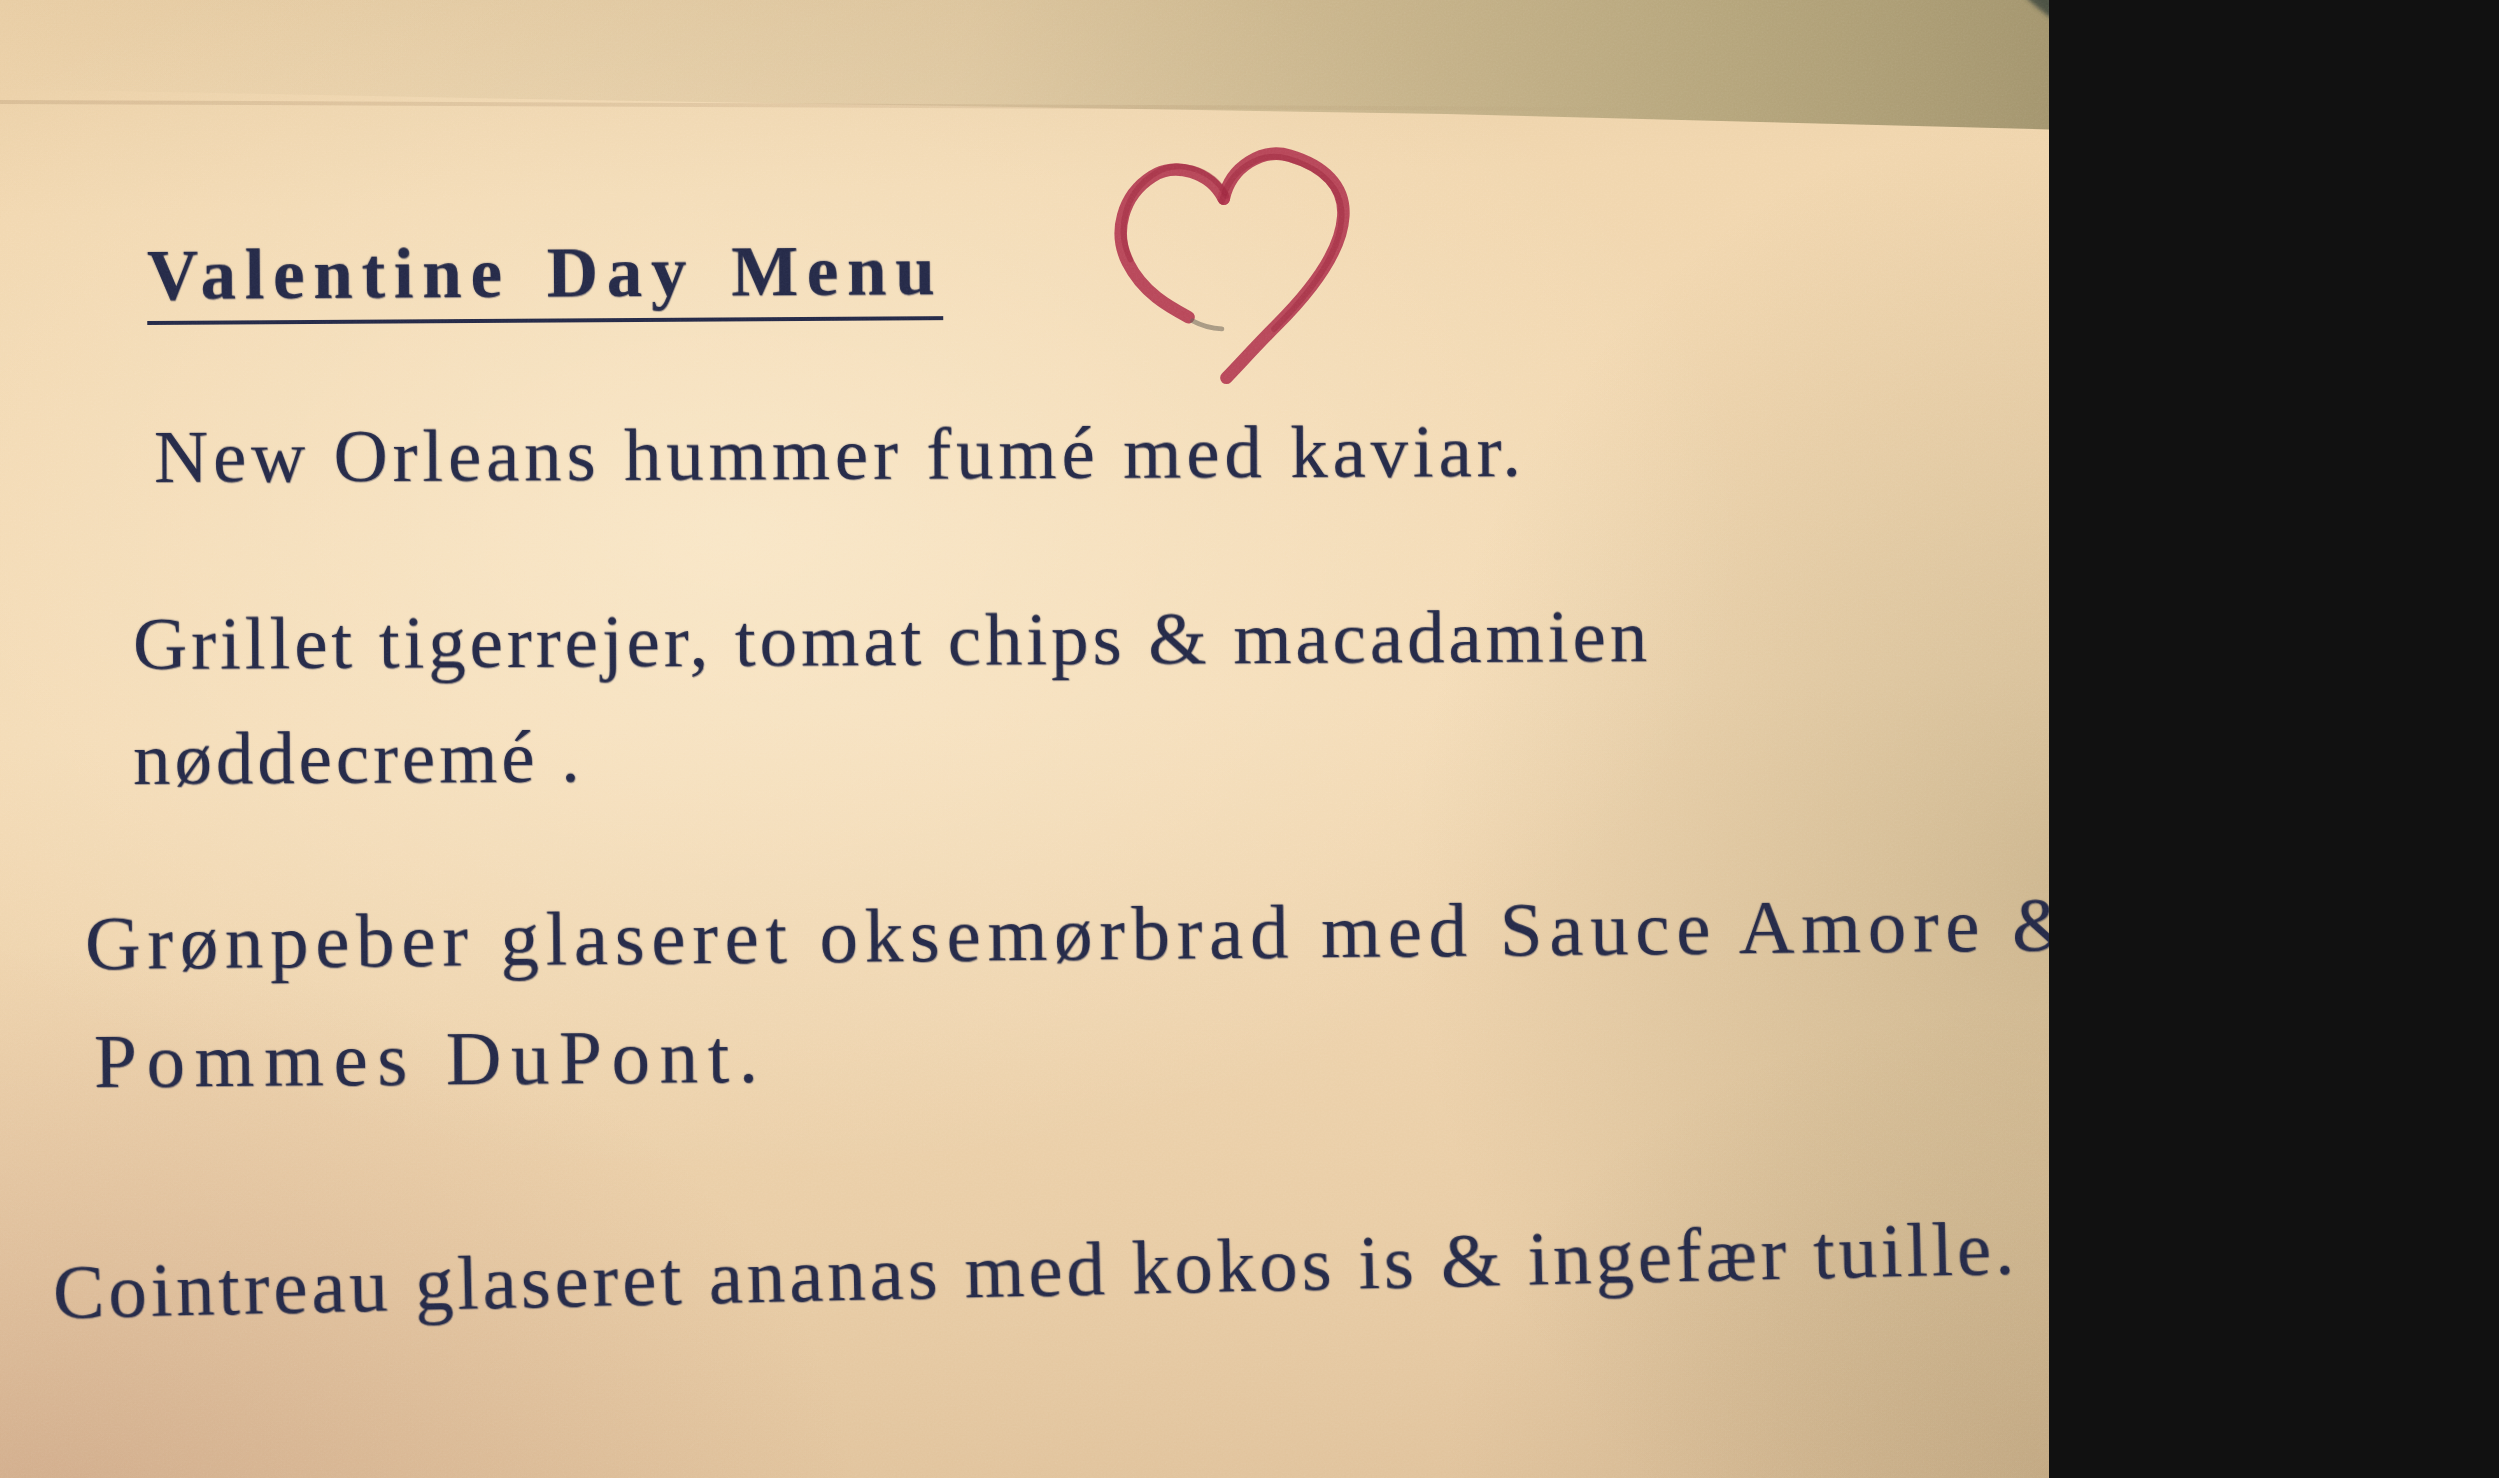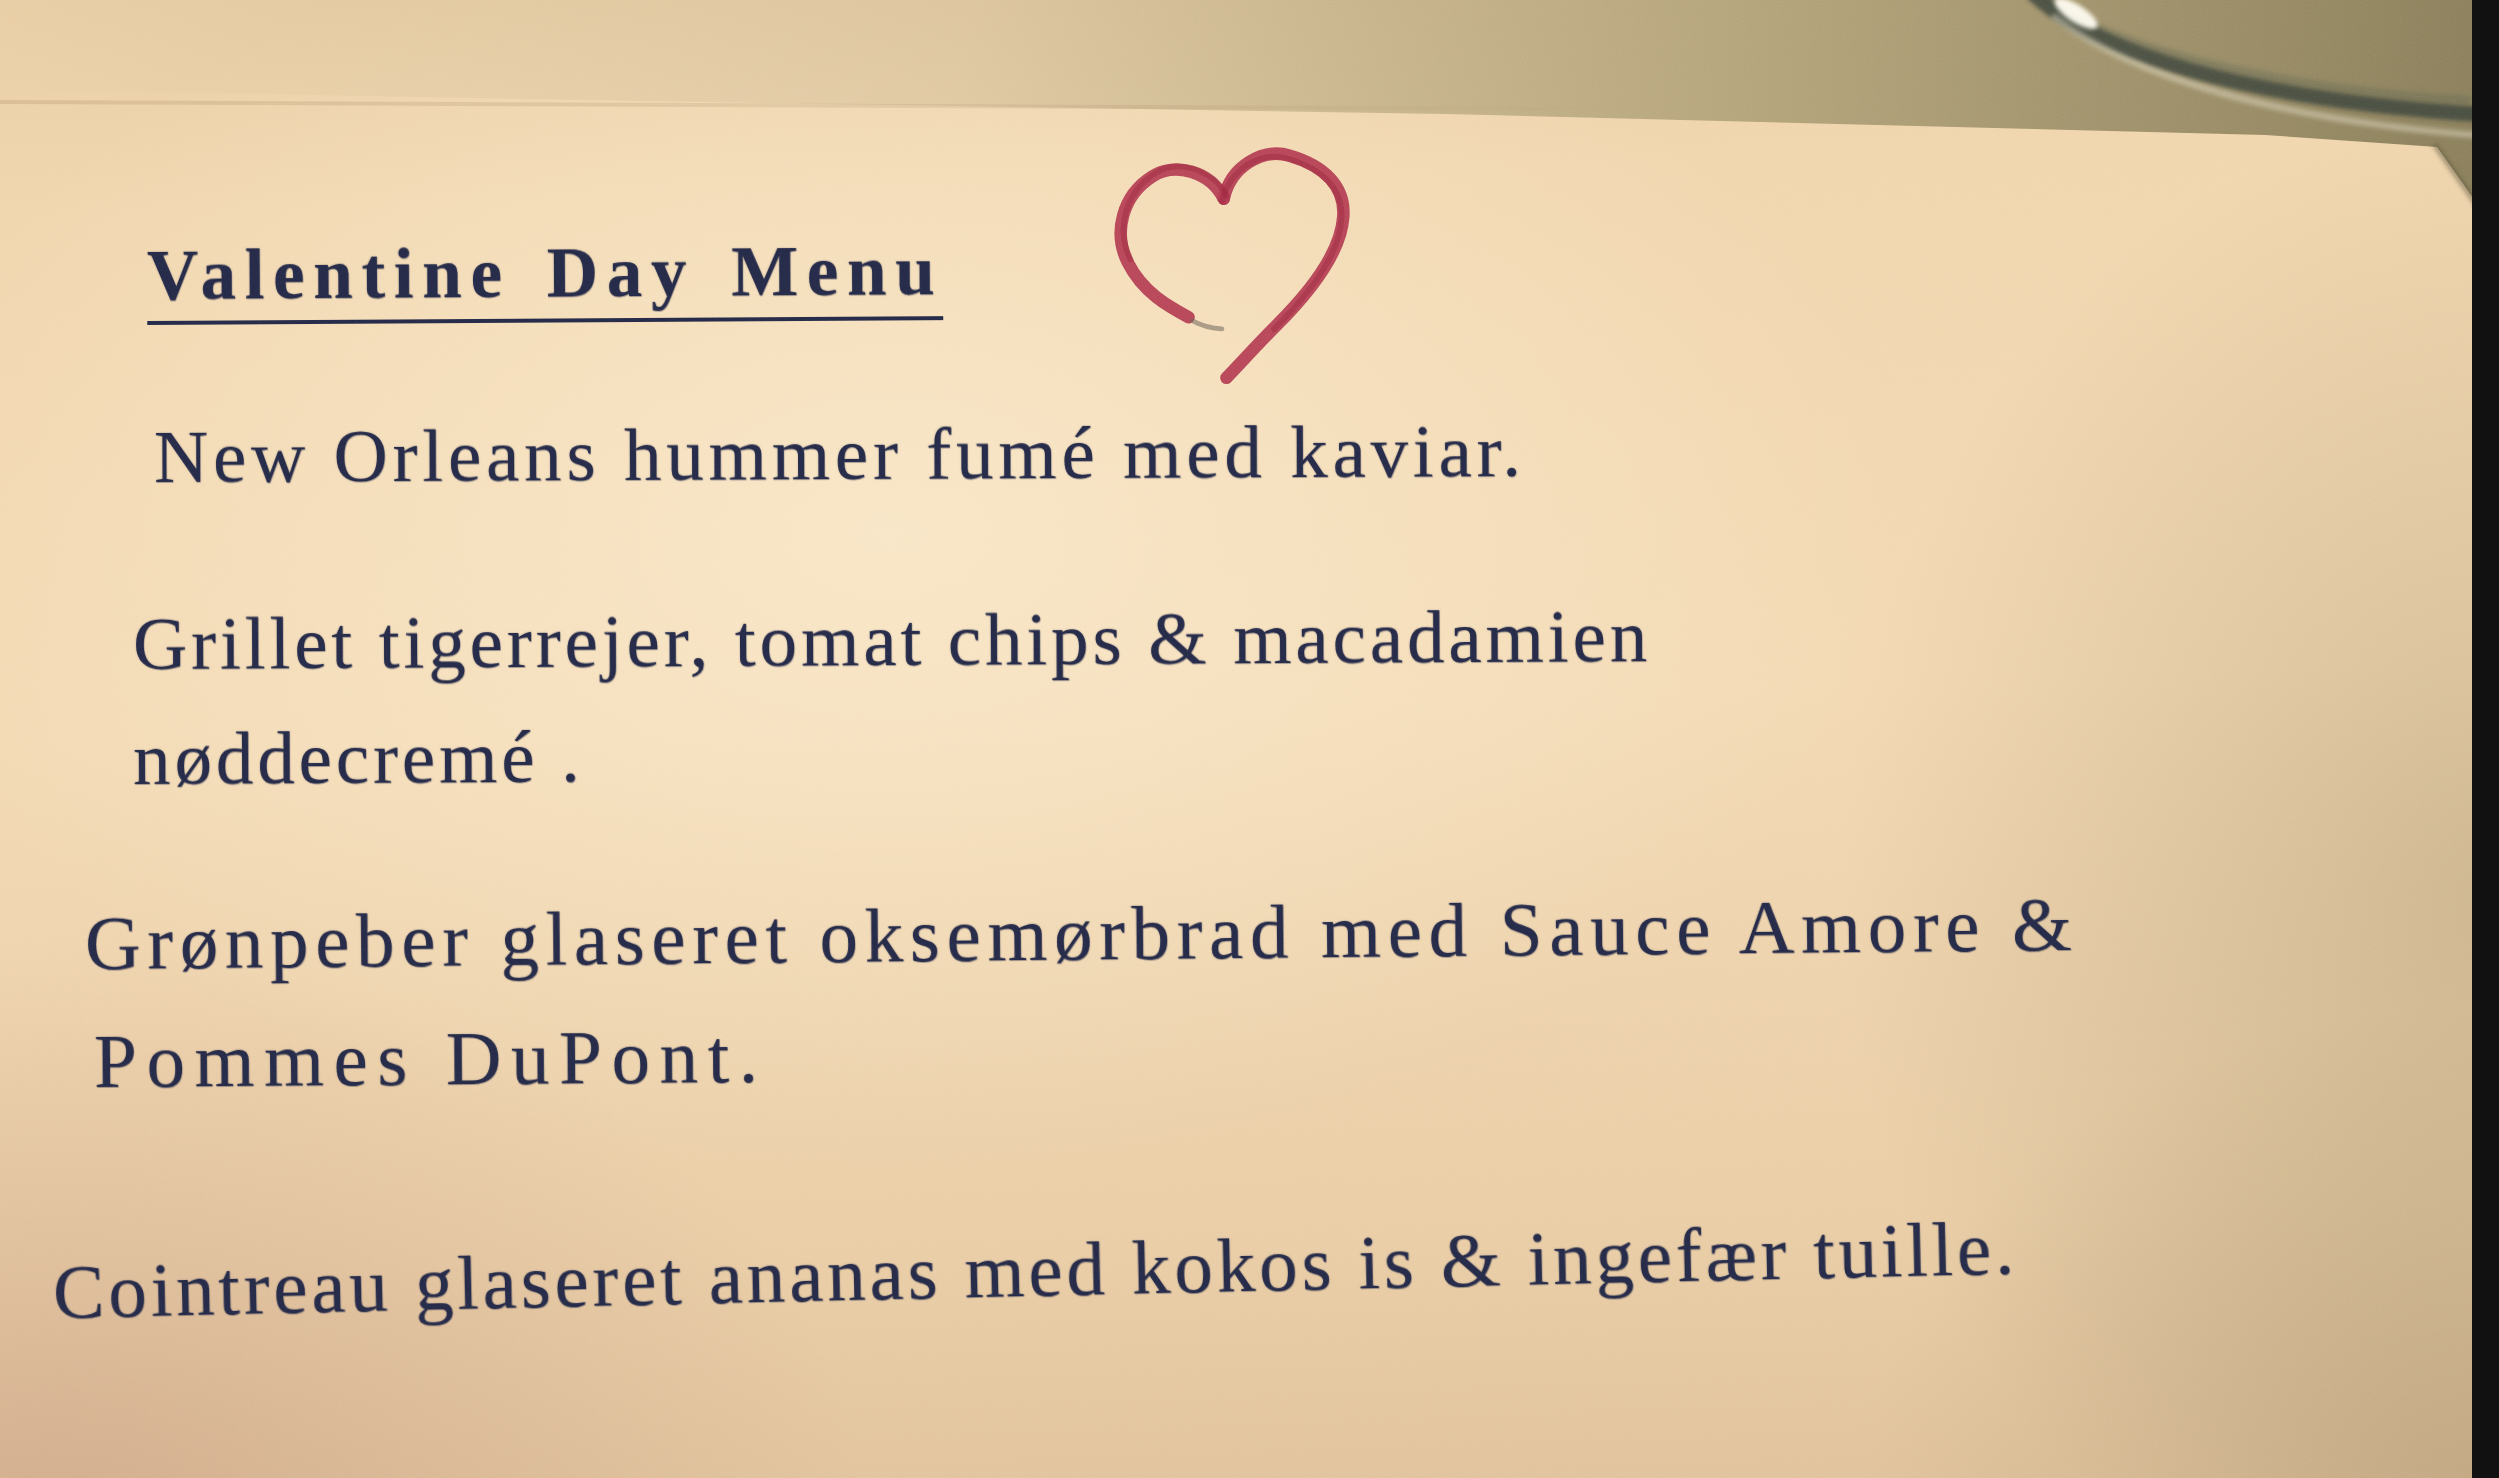--- a/index.html
+++ b/index.html
@@ -1,17 +1,17 @@
 <!DOCTYPE html>
 <html style="--c-ink: #242947; --c-heart: #b23a50; --c-paper: #f3d9b3; --c-table: #9a8c63;"><head>
 <meta charset="utf-8">
 <style>
   html,body{margin:0;padding:0;background:#111;}
   .photo{
-    position:relative; width:2472px; height:1479px; overflow:hidden;
+    position:relative; width:2049px; height:1479px; overflow:hidden;
     font-family:"Liberation Serif","DejaVu Serif",serif;
     background:
       radial-gradient(1446px 916px at 36% 36%, rgba(255,244,220,.50), rgba(255,244,220,0) 70%),
       radial-gradient(1253px 868px at 2% 102%, rgba(167,112,94,.28), rgba(167,112,94,0) 65%),
       radial-gradient(1060px 1253px at 101% 60%, rgba(128,114,72,.30), rgba(128,114,72,0) 62%),
       radial-gradient(868px 675px at 100% 100%, rgba(110,95,62,.22), rgba(110,95,62,0) 70%),
       linear-gradient(178deg,#e8cda4 0%,#f1d6ae 14%,#f3d9b3 48%,#e9cda6 82%,#e0c29b 100%);
   }
   
   .table-strip{

